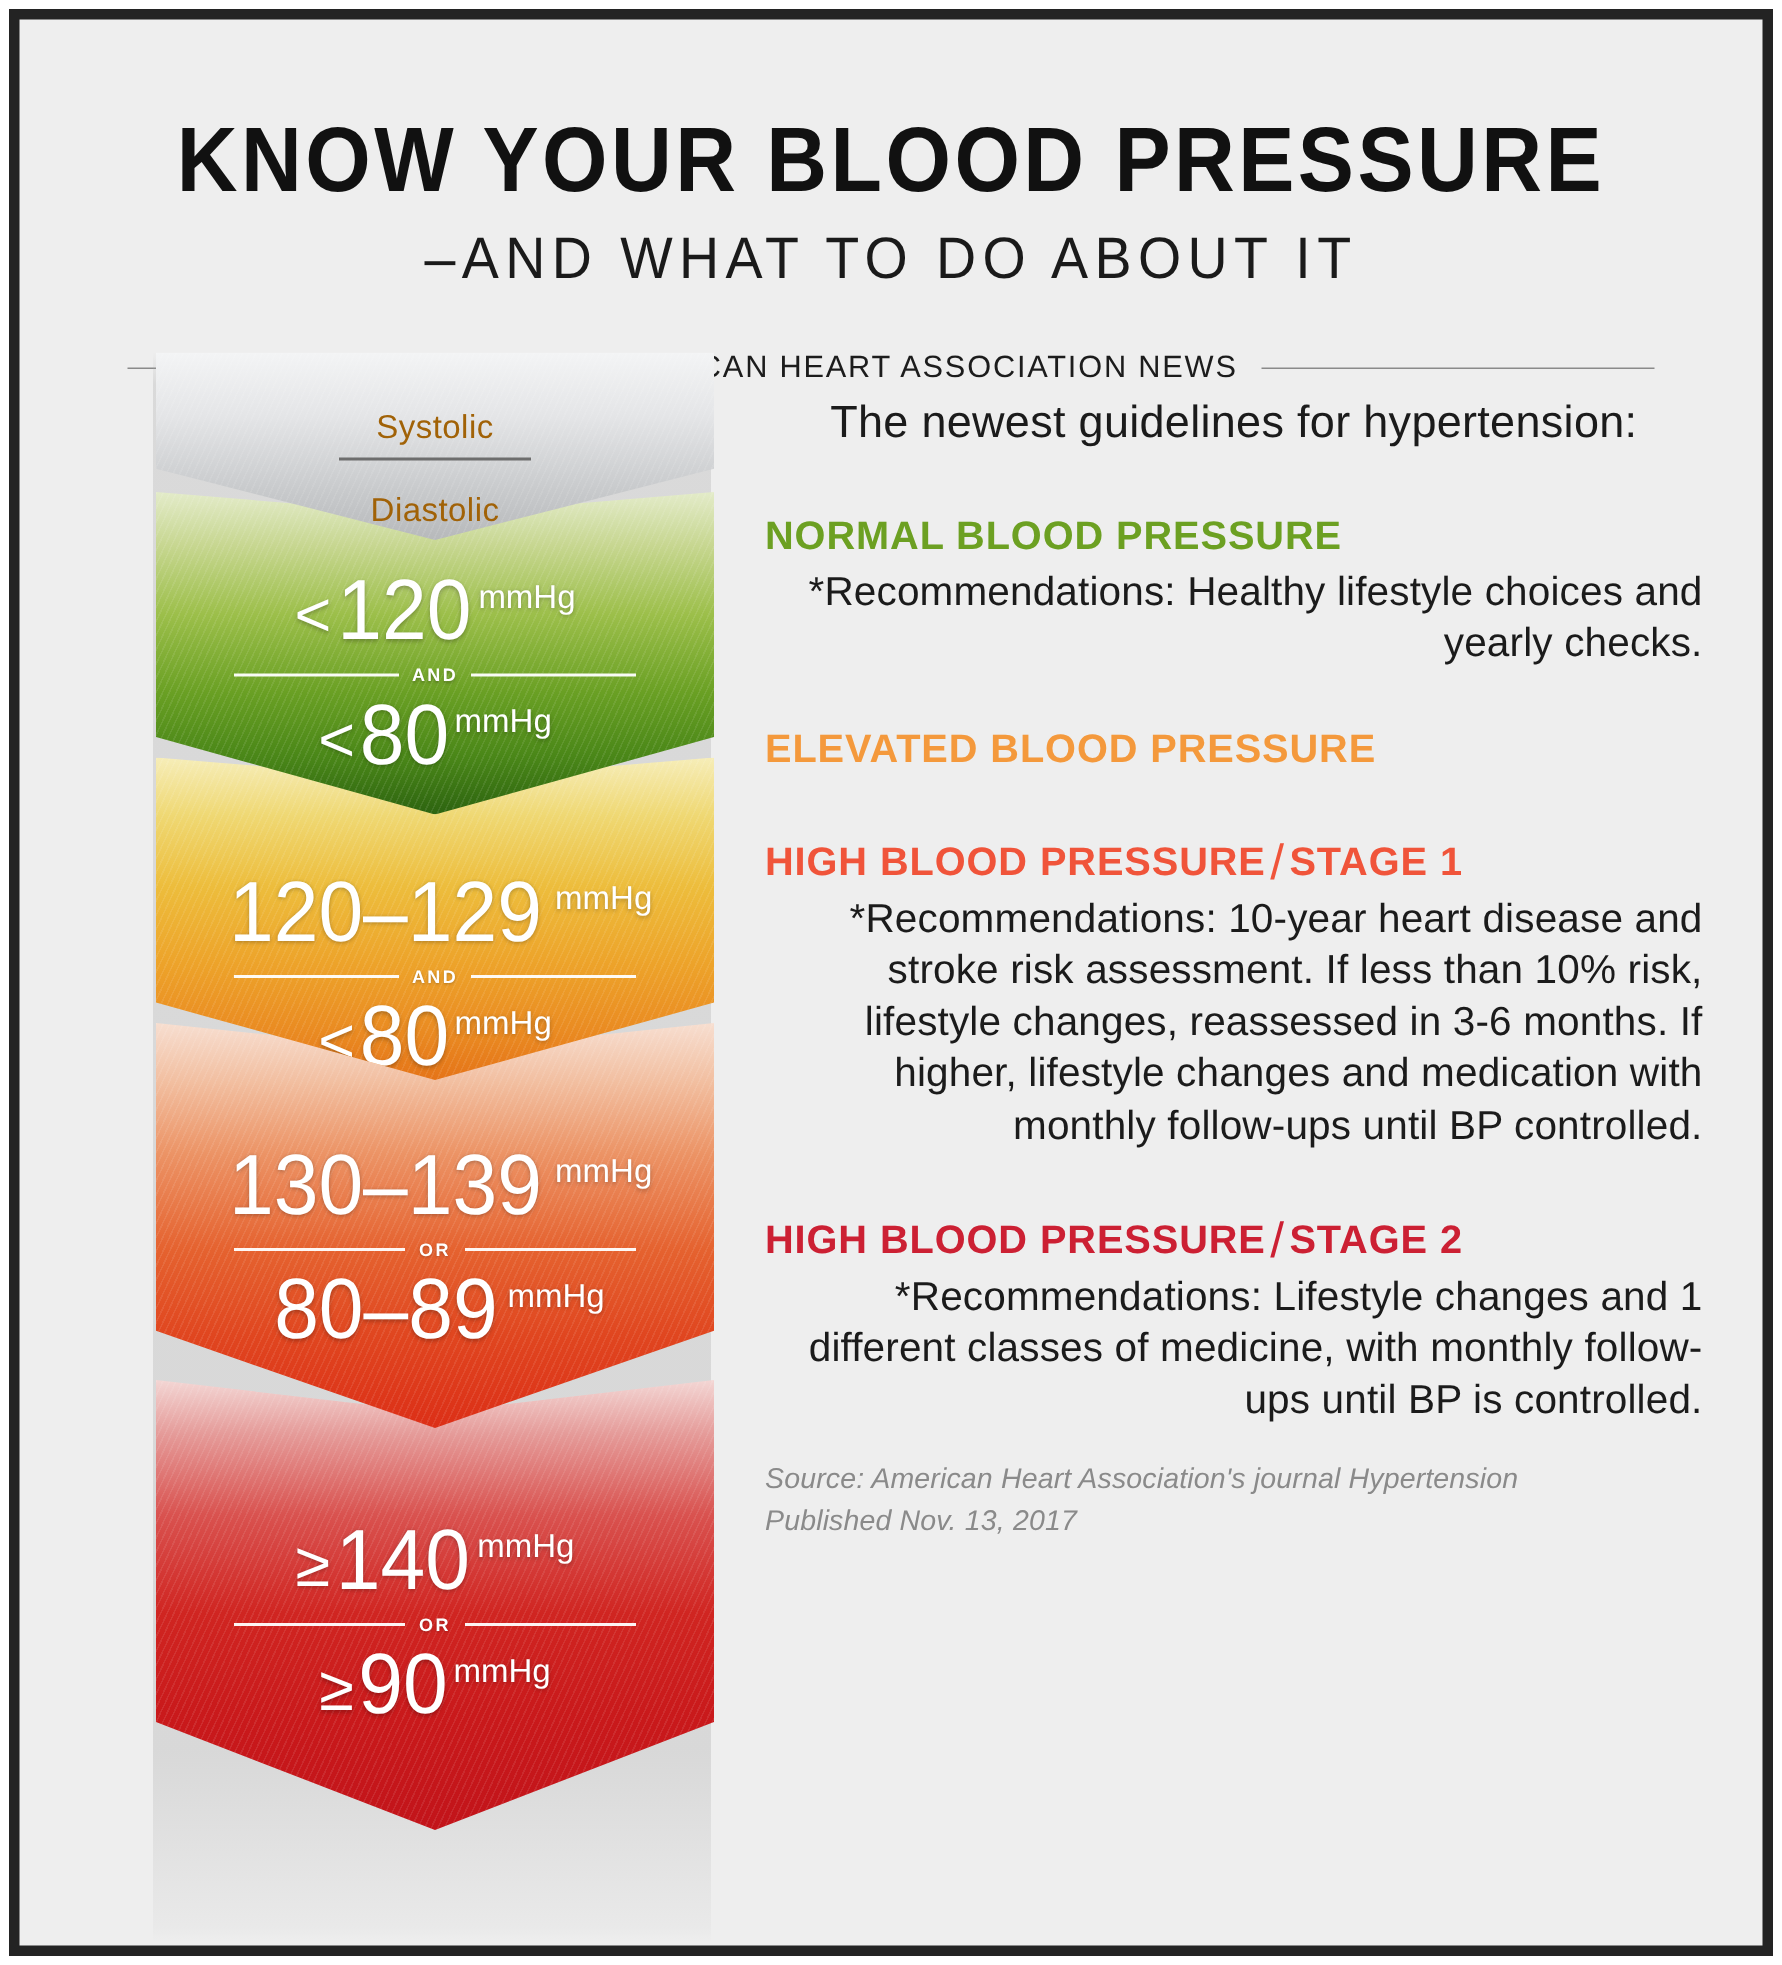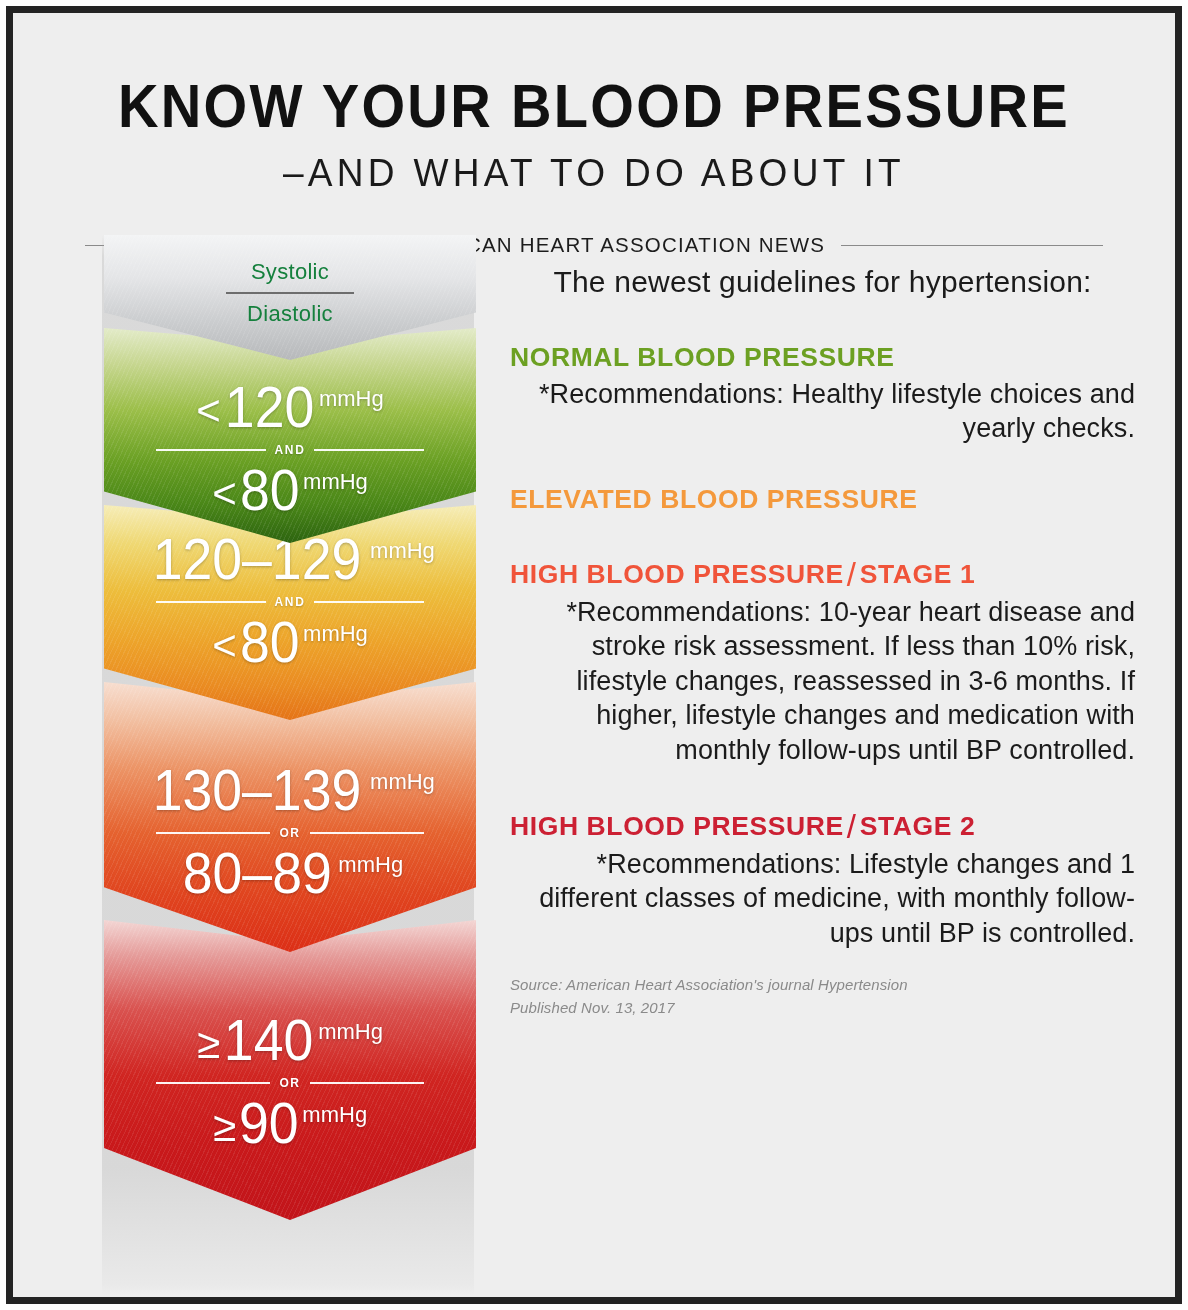--- a/index.html
+++ b/index.html
@@ -108,22 +108,22 @@
     position: absolute; inset: 0;
     display: flex; flex-direction: column;
     align-items: center; justify-content: flex-start;
   }
 
   
   #seg-head { top: 0; height: 125px; z-index: 6; }
   #seg-head .grad { background: linear-gradient(to bottom, #f3f4f5 0%, #e4e5e7 34%, #c9cbcd 72%, #b7b9bb 100%); }
   #seg-head .inner { justify-content: flex-start; padding-top: 26px; }
   .sysd-label {
-    font-size: 22px; color: #15803d; font-weight: 400;
-    letter-spacing: 0.3px; line-height: 1.0;
+    font-size: 22px; color: #a16207; font-weight: 400;
+    letter-spacing: 0.3px; line-height: 1.0; margin-top: 13px;
   }
   .sysd-rule { width: 128px; height: 2px; background: #6d6d6d; margin: 9px 0 9px 0; }
 
   
   #seg-green { top: 93px; height: 215px; z-index: 5; }
   #seg-green .grad { background: linear-gradient(to bottom, #e3ebc9 0%, #c6d68f 17%, #9cbf4a 38%, #6aa024 62%, #4a8718 82%, #2d6410 100%); }
 
   
   #seg-yellow { top: 270px; height: 215px; z-index: 4; }
   #seg-yellow .grad { background: linear-gradient(to bottom, #f6edb8 0%, #efd873 18%, #edbd3c 40%, #eda32a 64%, #ea8c22 84%, #e57418 100%); }
@@ -224,21 +224,21 @@
   #cat-elev    { margin-bottom: 38px; }
   #cat-stage1  { margin-bottom: 38px; }
   #cat-stage2  { margin-bottom: 26px; }
 
   #footnotes { margin-top: 4px; }
   #footnotes .fn1 {
     font-style: italic; font-size: 19.5px; color: #3a3a3a;
     font-weight: 400; letter-spacing: 0.1px; margin-bottom: 7px;
   }
   #footnotes .fn {
-    font-style: italic; font-size: 15px; color: #8a8a8a;
+    font-style: italic; font-size: 19px; color: #8a8a8a;
     font-weight: 400; letter-spacing: 0.1px; margin-bottom: 6px;
   }
 </style>
 </head>
 <body>
 
 <div id="frame">
 
   <div id="header">
     <div class="title-main">KNOW YOUR BLOOD PRESSURE</div>
@@ -283,21 +283,21 @@
               <span class="num">80</span>
               <span class="unit">mmHg</span>
           </div>
         </div>
       </div>
     </div>
 
     <div class="chev" id="seg-yellow">
       <div class="grad"></div>
       <div class="stripes"></div>
-      <div class="inner" style="justify-content:flex-start; padding-top:26px;">
+      <div class="inner" style="justify-content:flex-end; padding-top:26px;">
         <div class="reading-block">
           <div class="reading">
             <span class="cmp"></span>
               <span class="num">120–129</span>
               <span class="unit">mmHg</span>
           </div>
           <div class="conj">
             <span class="cr"></span>
             <span class="ct">AND</span>
             <span class="cr"></span>

